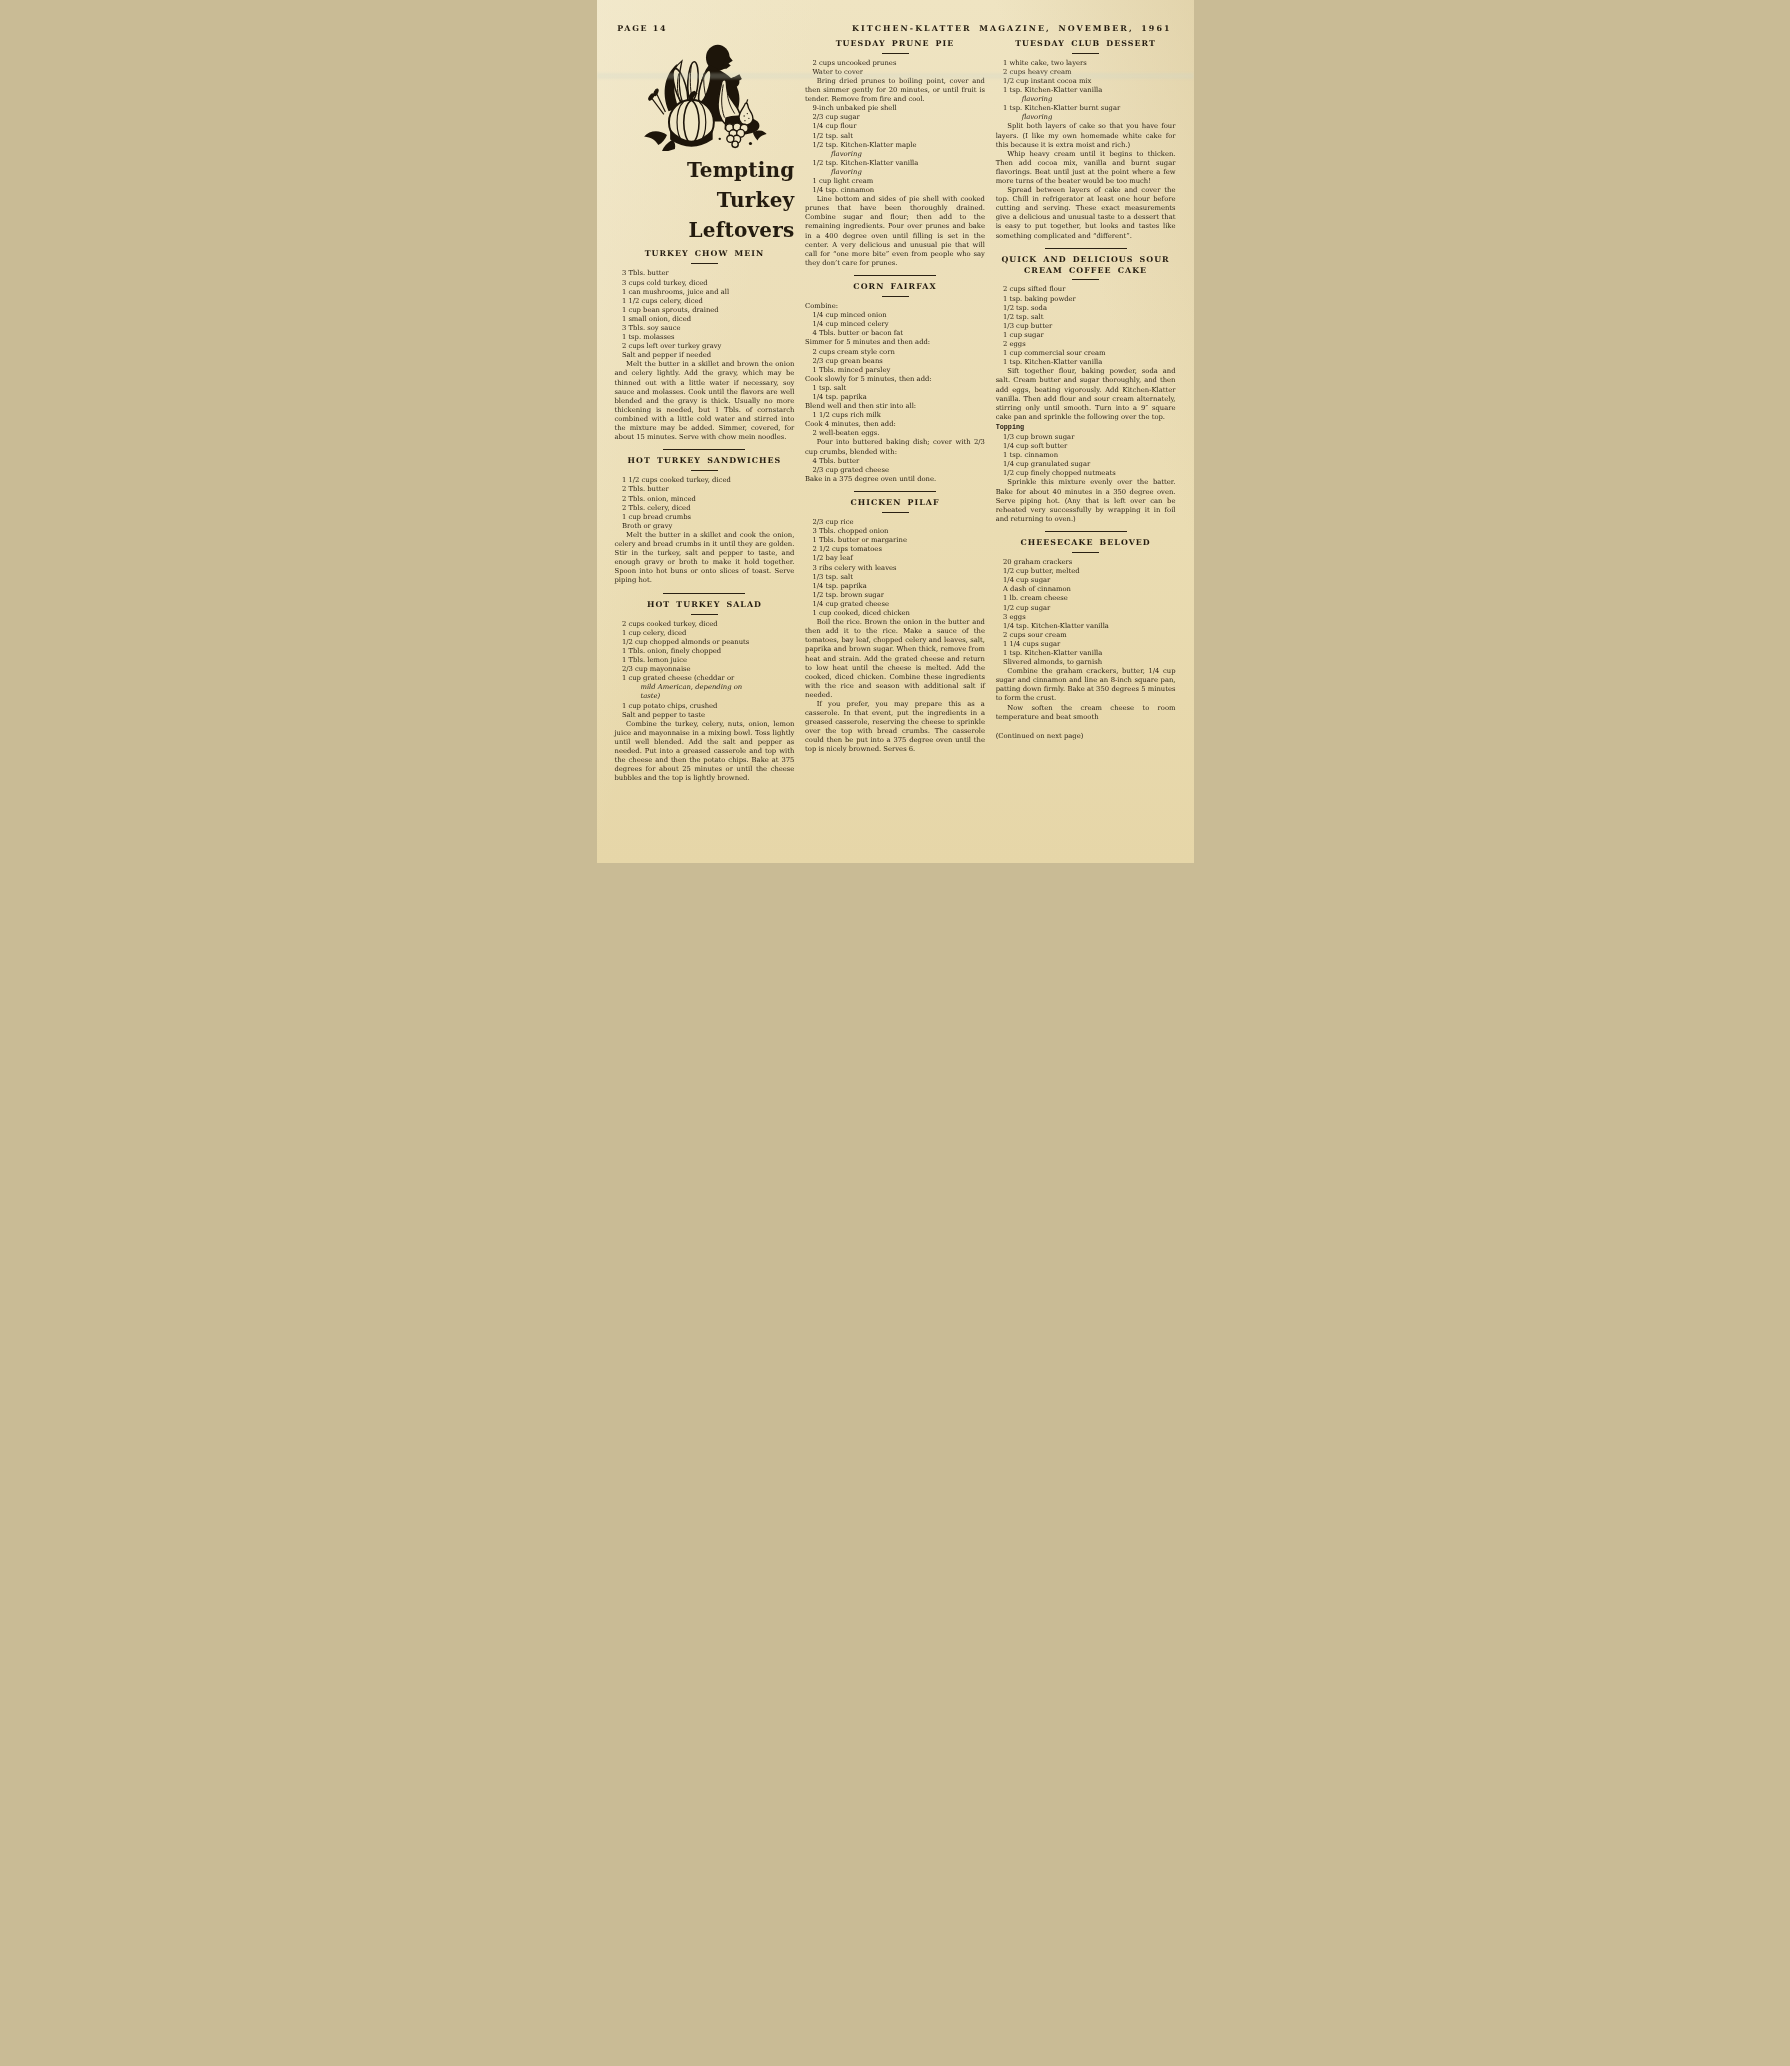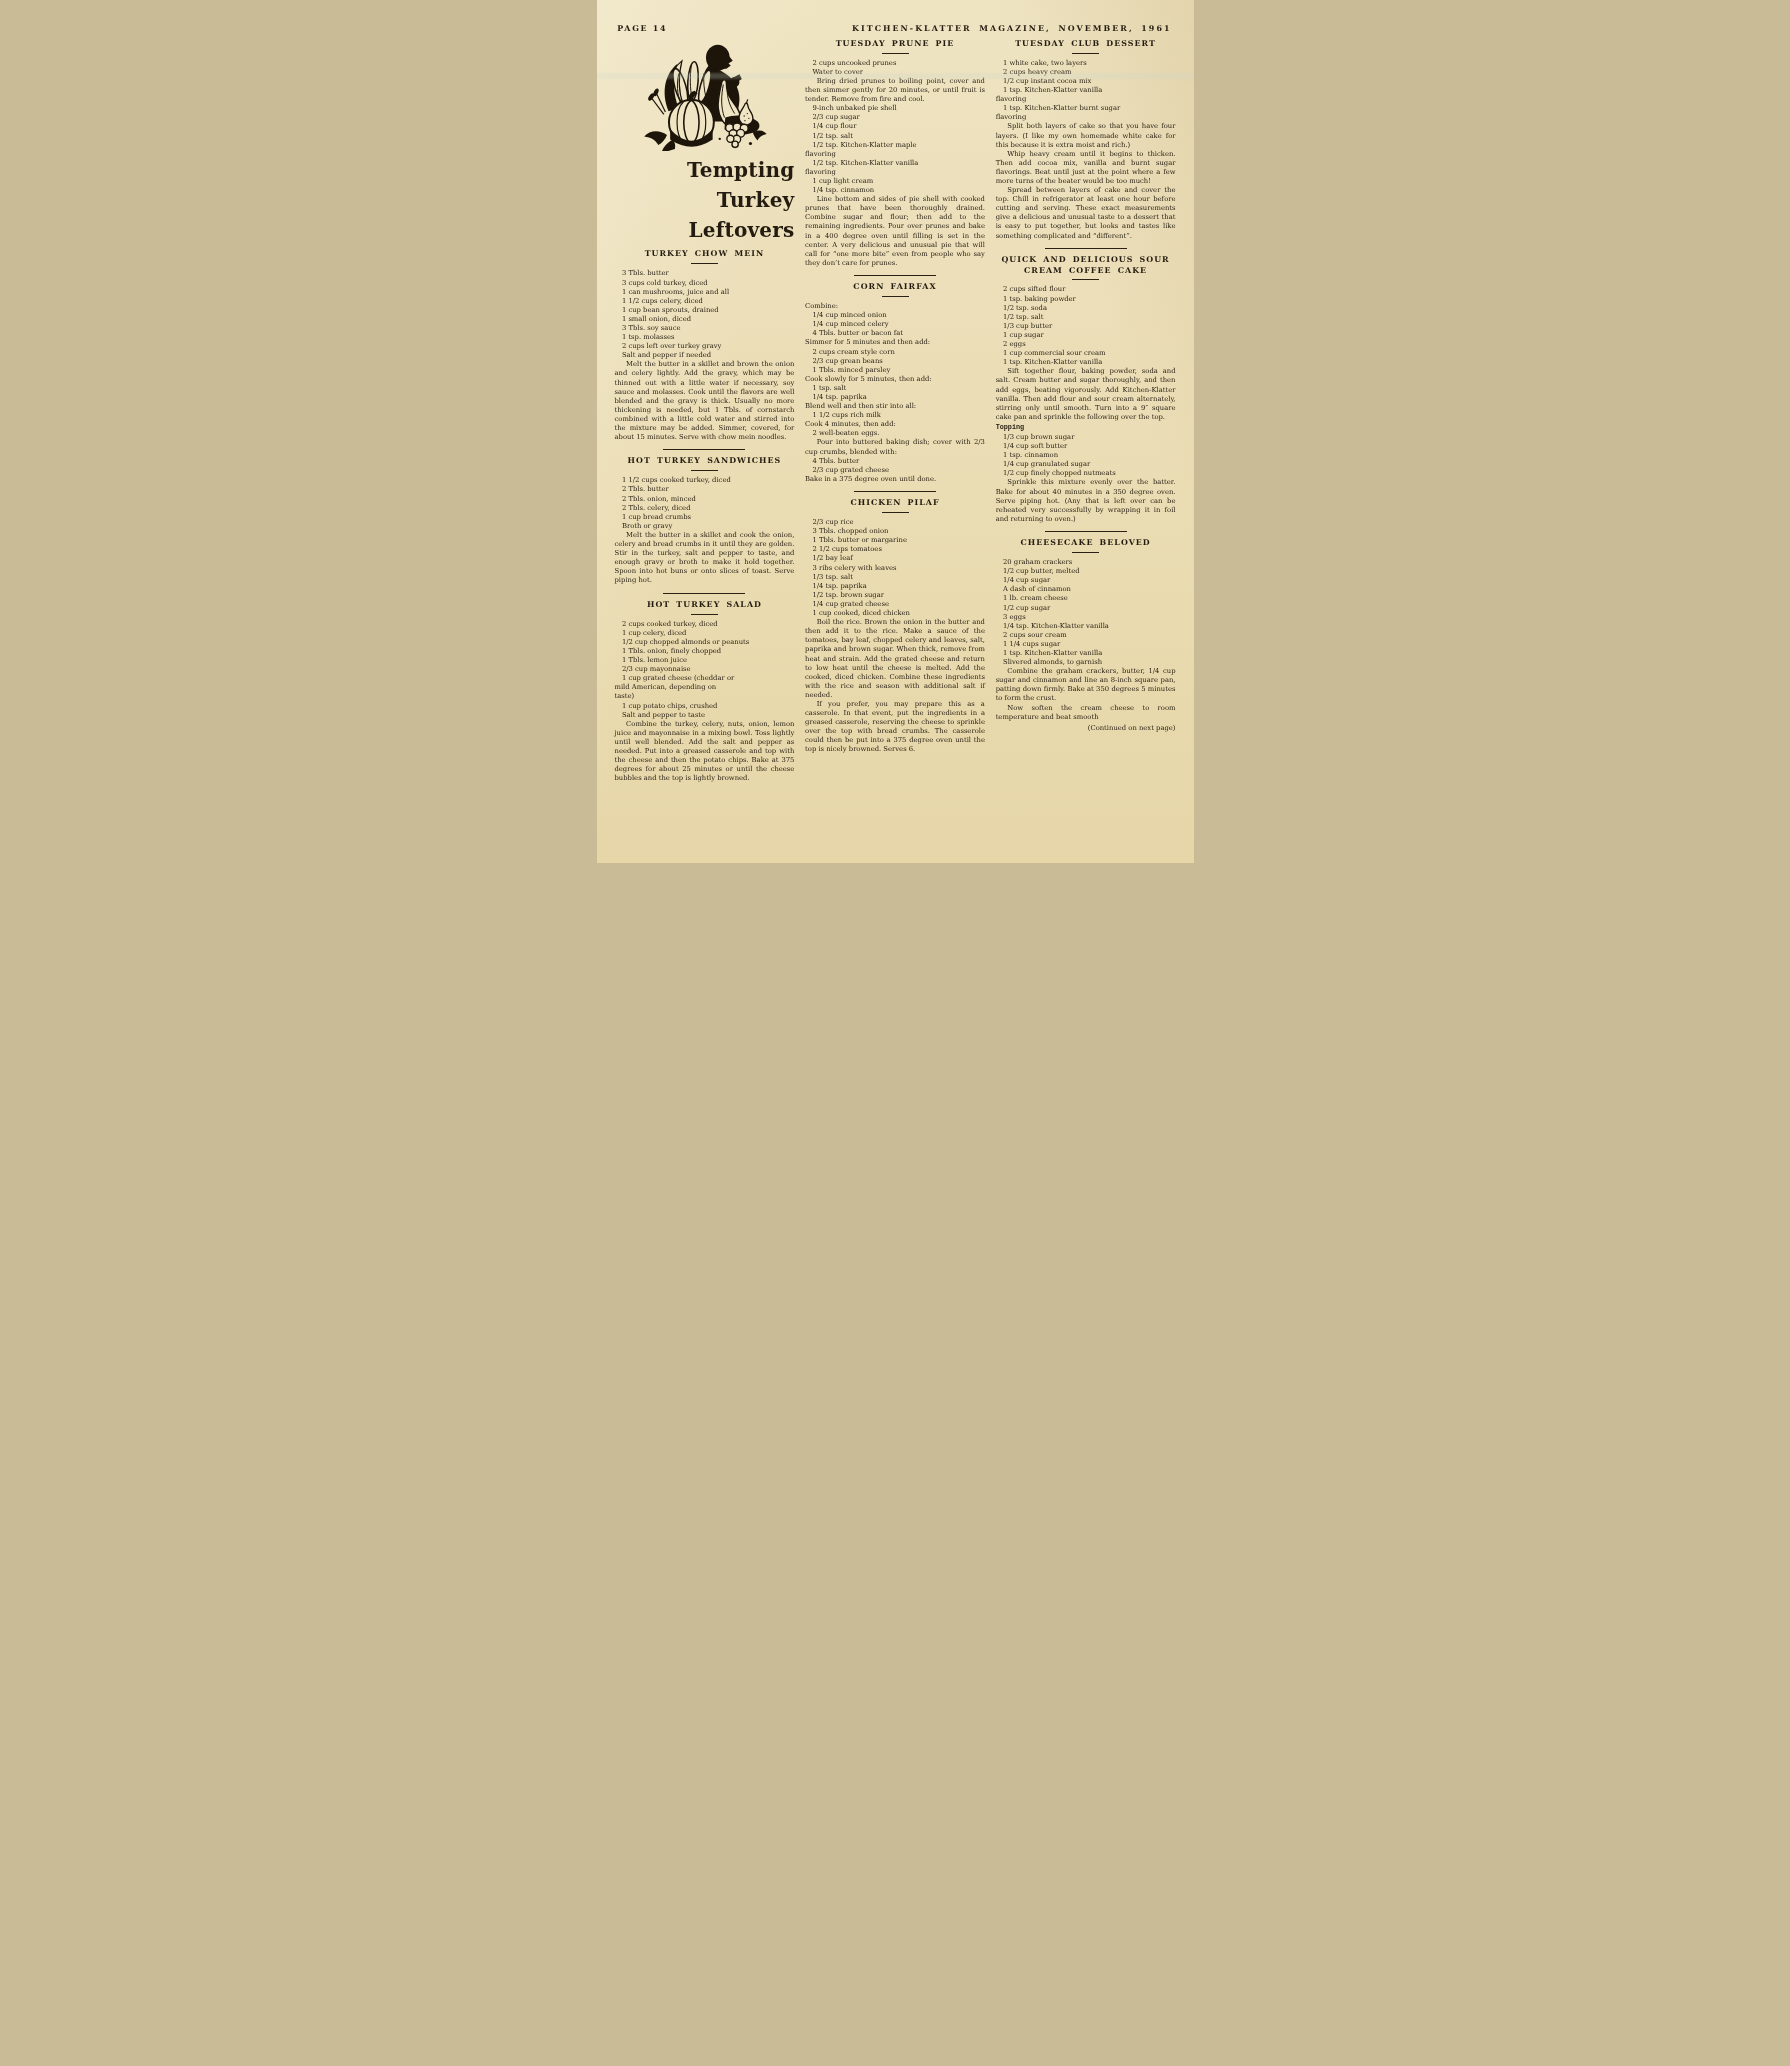--- a/index.html
+++ b/index.html
@@ -38,25 +38,25 @@
     letter-spacing:.01em;
   }
   .recipe-title{
     font-size:7.9px;font-weight:bold;text-align:center;
     letter-spacing:.13em;word-spacing:.3em;line-height:1.35;
     margin:0;font-family:"DejaVu Serif",serif;
   }
   .title-rule{width:27px;border-top:1.2px solid #2a2114;margin:3.3px auto 5px;}
   .section-rule{width:82px;border-top:0.8px solid #2a2114;margin:7px auto 6.2px;}
   .b-ing{margin-left:7.4px;padding-left:9px;text-indent:-9px;}
-  .b-cont{}
+  .b-cont{margin-left:26px;font-style:italic;}
   .b-flush{margin-left:0;}
   .b-para{text-align:justify;text-indent:11.6px;margin:0;}
   .b-subhead{text-align:left;font-weight:bold;margin:1.2px 0 0.8px;font-family:Liberation Mono, monospace;}
-  .b-center{text-align:right;margin-top:2px;}
+  .b-center{text-align:left;margin-top:10px;}
 </style>
 </head>
 <body>
 
 <div class="page">
 
   <div class="header">
     <span class="page-num">PAGE 14</span>
     <span class="masthead">KITCHEN-KLATTER MAGAZINE, NOVEMBER, 1961</span>
   </div>

